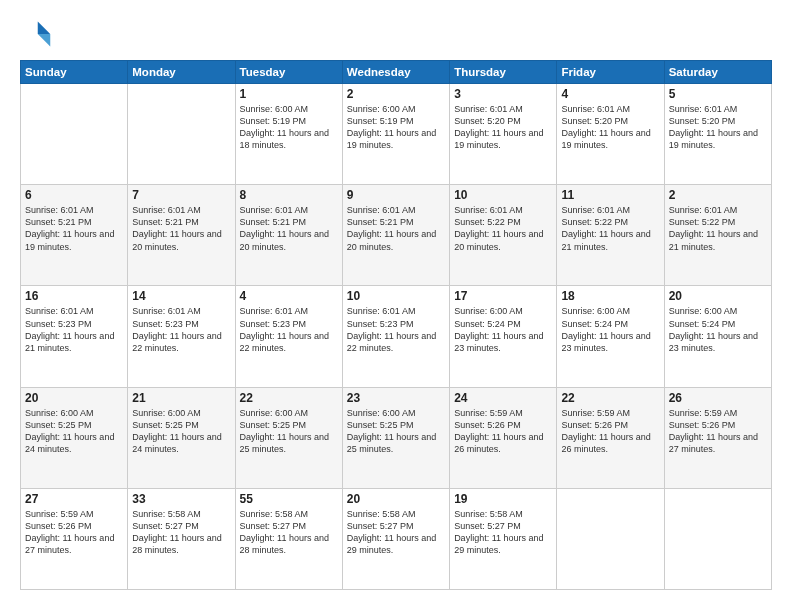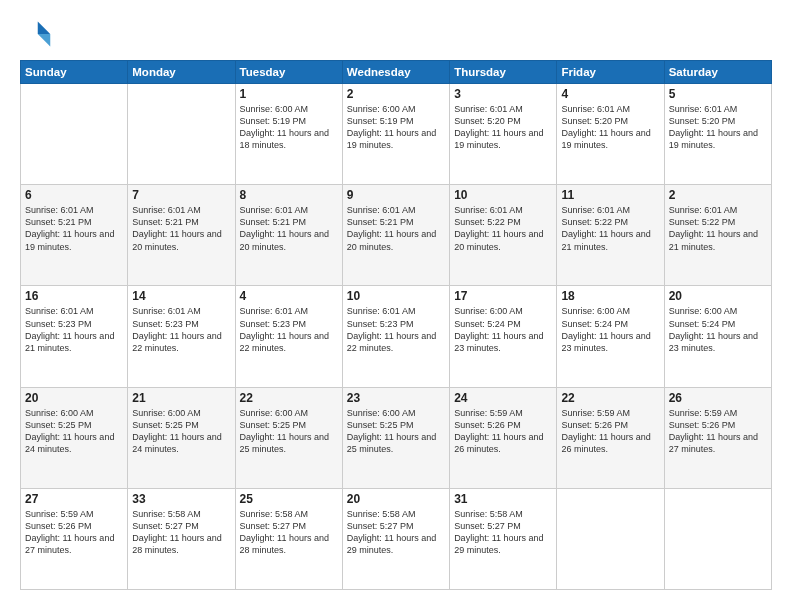--- a/index.html
+++ b/index.html
@@ -314,33 +314,33 @@
 Sunset: 5:26 PM
 Daylight: 11 hours and 27 minutes.</div>
           </td>
           <td>
             <span class="day-num">33</span>
             <div class="day-info" style="white-space: pre-line;">Sunrise: 5:58 AM
 Sunset: 5:27 PM
 Daylight: 11 hours and 28 minutes.</div>
           </td>
           <td>
-            <span class="day-num">25</span>
+            <span class="day-num">55</span>
             <div class="day-info" style="white-space: pre-line;">Sunrise: 5:58 AM
 Sunset: 5:27 PM
 Daylight: 11 hours and 28 minutes.</div>
           </td>
           <td>
             <span class="day-num">20</span>
             <div class="day-info" style="white-space: pre-line;">Sunrise: 5:58 AM
 Sunset: 5:27 PM
 Daylight: 11 hours and 29 minutes.</div>
           </td>
           <td>
-            <span class="day-num">31</span>
+            <span class="day-num">19</span>
             <div class="day-info" style="white-space: pre-line;">Sunrise: 5:58 AM
 Sunset: 5:27 PM
 Daylight: 11 hours and 29 minutes.</div>
           </td>
           <td class="empty-cell"></td>
           <td class="empty-cell"></td>
         </tr>
       </tbody>
   </table>
 </div>

